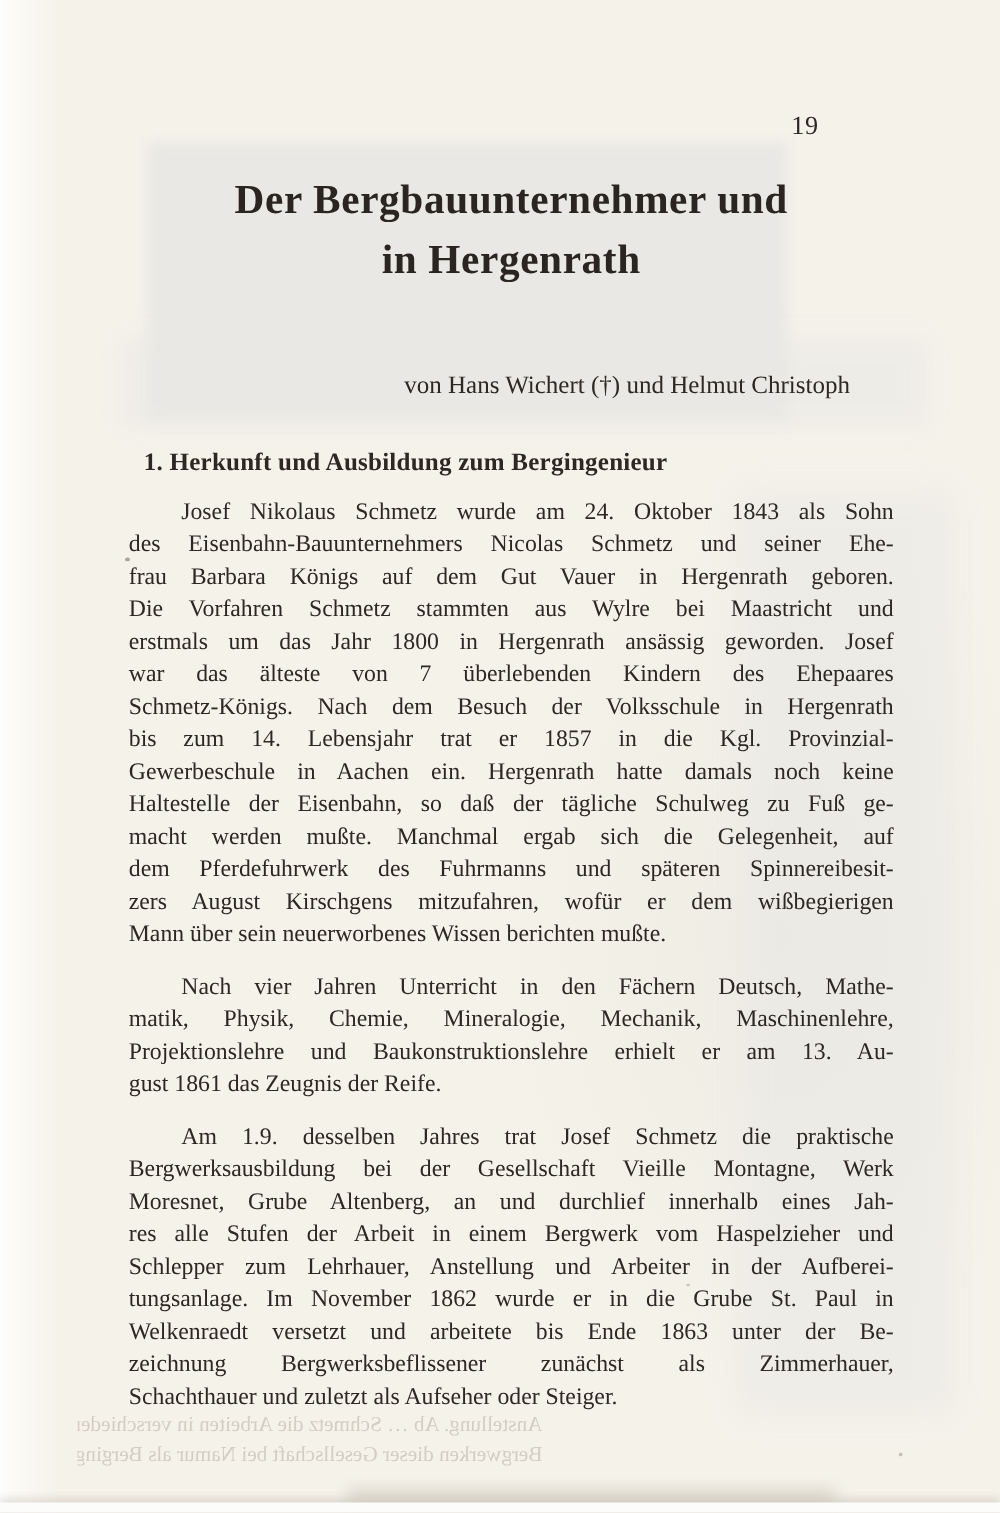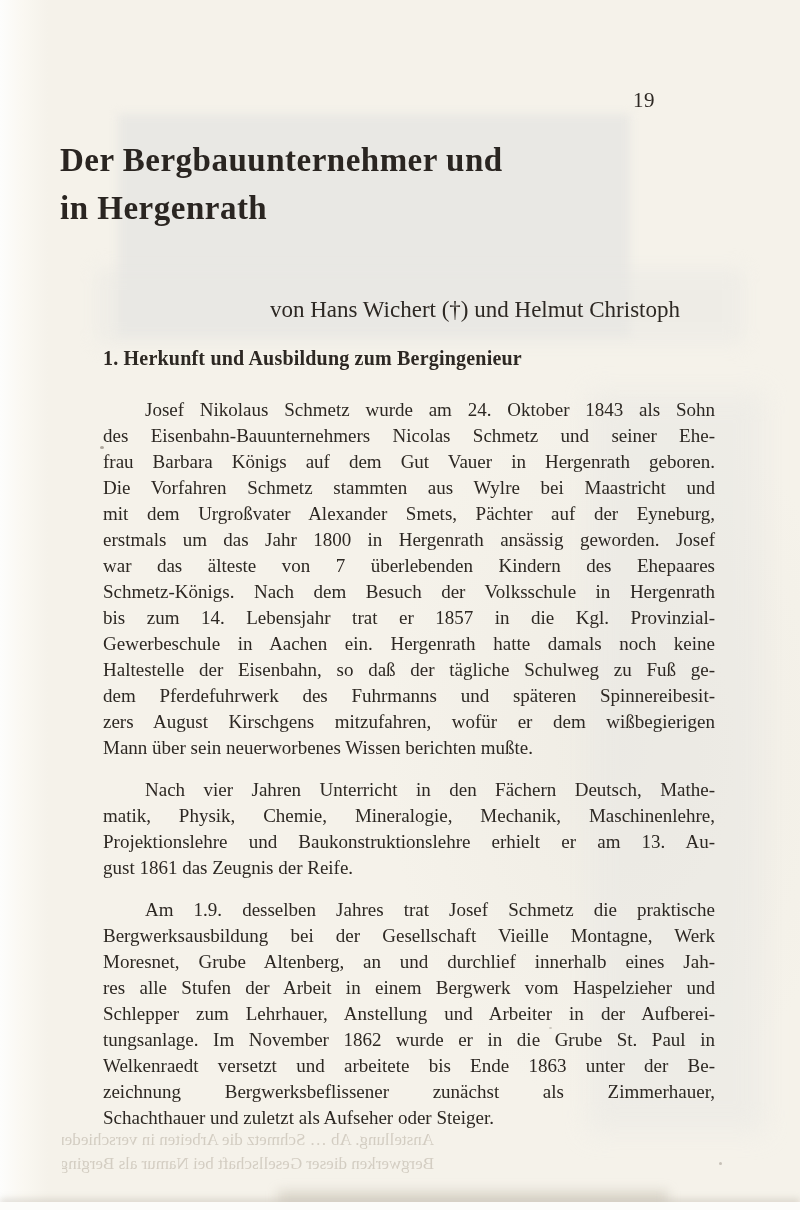--- a/index.html
+++ b/index.html
@@ -22,25 +22,25 @@
   .band-body{left:588px;top:392px;width:176px;height:740px;background:var(--shade,#e9e8e4);opacity:.55;filter:blur(13px);}
   .band-bottom-smudge{left:278px;bottom:7px;width:390px;height:12px;background:rgba(172,162,146,0.35);filter:blur(6px);}
   .edge-bottom{position:absolute;z-index:3;left:0;right:0;bottom:0;height:8px;background:#fcfcfa;box-shadow:0 -3px 7px rgba(150,140,124,0.28);}
   .speck{position:absolute;z-index:2;background:#8d857a;border-radius:50%;}
   .speck1{left:100px;top:446px;width:4px;height:3px;opacity:.7;}
   .speck2{left:719px;top:1162px;width:3px;height:3px;opacity:.45;}
   .speck3{left:549px;top:1027px;width:3px;height:2px;opacity:.4;}
 
   
   .page-number{position:absolute;z-index:2;top:88px;right:145px;font-size:21px;letter-spacing:.5px;}
-  .title{position:absolute;z-index:2;left:60px;top:136px;width:698px;margin:0;text-align:left;
+  .title{position:absolute;z-index:2;left:60px;top:136px;width:698px;margin:0;text-align:center;
          font-size:33px;line-height:48px;font-weight:bold;letter-spacing:.5px;color:#2a2521;}
   .title .tline{display:block;}
-  .byline{position:absolute;z-index:2;left:103px;top:297px;width:577px;text-align:right;font-size:23px;}
-  .section-heading{position:absolute;z-index:2;left:103px;top:347px;width:612px;margin:0;
+  .byline{position:absolute;z-index:2;left:103px;top:297px;width:577px;text-align:right;font-size:20px;}
+  .section-heading{position:absolute;z-index:2;left:103px;top:347px;width:612px;margin:12px;
          font-size:20px;font-weight:bold;letter-spacing:.2px;}
   .body-text{position:absolute;z-index:2;left:103px;top:381px;width:612px;font-size:19px;line-height:26px;}
   .para{margin:16px 0 8px 0;}
   .line{text-align:justify;text-align-last:justify;-moz-text-align-last:justify;}
   .line.first{text-indent:42px;}
   .line.last{text-align-last:left;-moz-text-align-last:left;}
 
   
   .ghost{position:absolute;z-index:1;left:62px;top:1128px;width:372px;font-size:17px;line-height:24px;
          color:var(--ghost,#bdb5a8);opacity:.6;filter:blur(0.6px);}
@@ -75,27 +75,27 @@
   <div class="byline">von Hans Wichert (†) und Helmut Christoph</div>
 
   <h2 class="section-heading">1. Herkunft und Ausbildung zum Bergingenieur</h2>
 
   <div class="body-text">
       <div class="para">
         <div class="line first">Josef Nikolaus Schmetz wurde am 24. Oktober 1843 als Sohn</div>
         <div class="line">des Eisenbahn-Bauunternehmers Nicolas Schmetz und seiner Ehe-</div>
         <div class="line">frau Barbara Königs auf dem Gut Vauer in Hergenrath geboren.</div>
         <div class="line">Die Vorfahren Schmetz stammten aus Wylre bei Maastricht und</div>
-        <div class="line">mit dem Urgroßvater Alexander Smets, Pächter auf der Eyneburg,</div>
         <div class="line">erstmals um das Jahr 1800 in Hergenrath ansässig geworden. Josef</div>
         <div class="line">war das älteste von 7 überlebenden Kindern des Ehepaares</div>
         <div class="line">Schmetz-Königs. Nach dem Besuch der Volksschule in Hergenrath</div>
         <div class="line">bis zum 14. Lebensjahr trat er 1857 in die Kgl. Provinzial-</div>
         <div class="line">Gewerbeschule in Aachen ein. Hergenrath hatte damals noch keine</div>
         <div class="line">Haltestelle der Eisenbahn, so daß der tägliche Schulweg zu Fuß ge-</div>
+        <div class="line">macht werden mußte. Manchmal ergab sich die Gelegenheit, auf</div>
         <div class="line">dem Pferdefuhrwerk des Fuhrmanns und späteren Spinnereibesit-</div>
         <div class="line">zers August Kirschgens mitzufahren, wofür er dem wißbegierigen</div>
         <div class="line last">Mann über sein neuerworbenes Wissen berichten mußte.</div>
       </div>
       <div class="para">
         <div class="line first">Nach vier Jahren Unterricht in den Fächern Deutsch, Mathe-</div>
         <div class="line">matik, Physik, Chemie, Mineralogie, Mechanik, Maschinenlehre,</div>
         <div class="line">Projektionslehre und Baukonstruktionslehre erhielt er am 13. Au-</div>
         <div class="line last">gust 1861 das Zeugnis der Reife.</div>
       </div>

